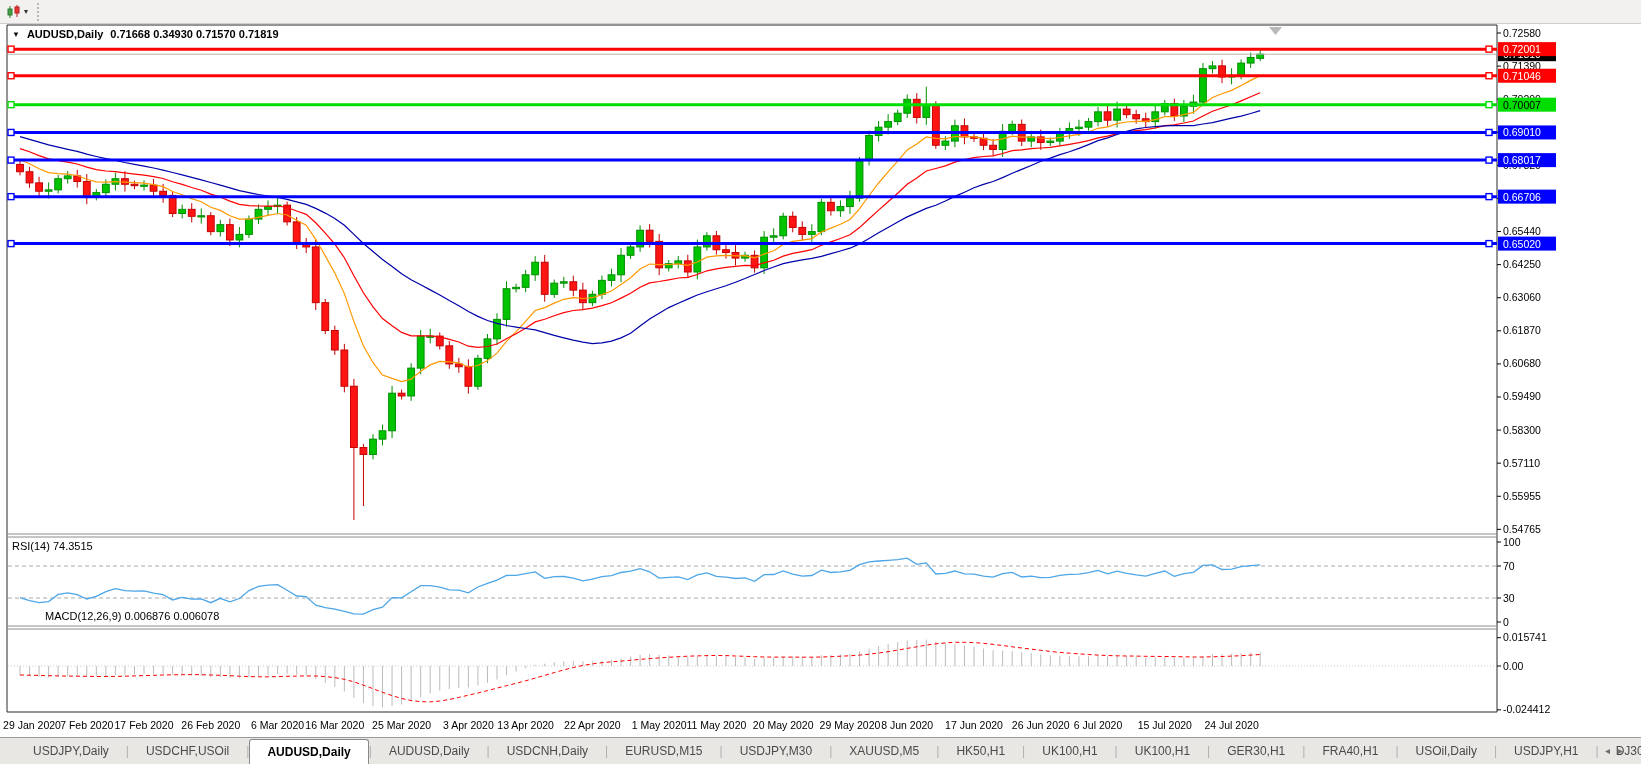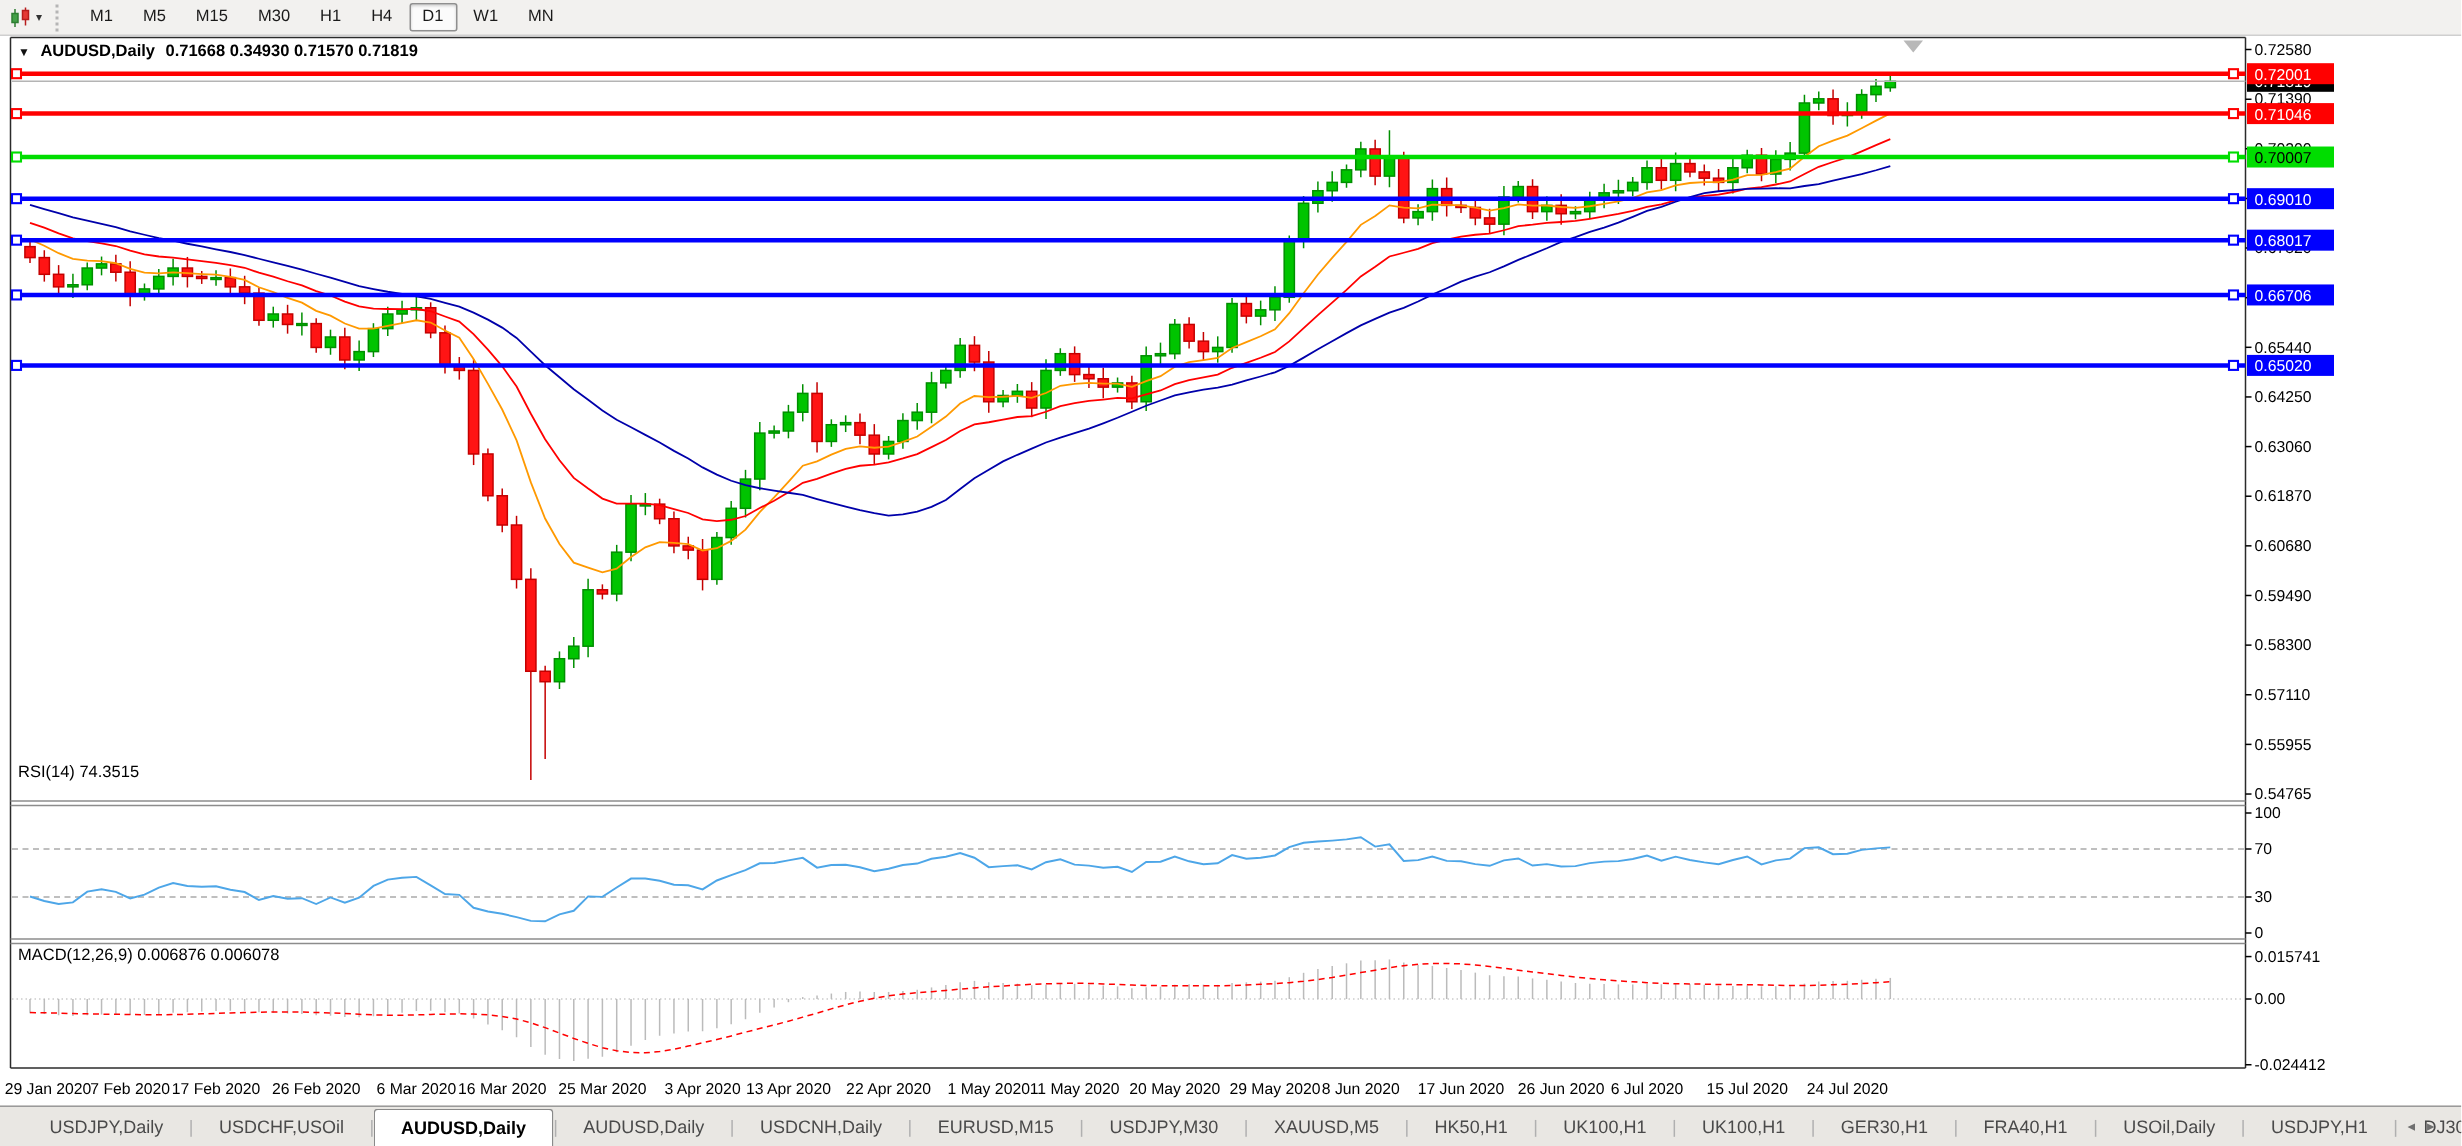--- a/index.html
+++ b/index.html
@@ -15,22 +15,22 @@
   .tf-btn{padding:3px 8px;margin:0 1px;font-size:11px;color:#1a1a1a;border:1px solid transparent;
           border-radius:2px;line-height:1;cursor:default;}
   .tf-btn.active{background:#fbfbfb;border-color:#8f8f8f;box-shadow:inset 0 1px 2px rgba(0,0,0,.18);}
   
   .chart-region{position:absolute;left:0;top:24px;width:1641px;height:713px;background:#fff;}
   #chart-svg{position:absolute;left:0;top:0;}
   .chart-title{position:absolute;left:12px;top:4px;font-size:11px;font-weight:700;color:#000;
                display:flex;gap:7px;align-items:center;}
   .chart-title .tri{font-size:8px;color:#111;}
   .ind-label{position:absolute;left:12px;font-size:11px;color:#000;}
-  .ind-label.rsi{top:485px;text-align:center;}
-  .ind-label.macd{top:607px;}
+  .ind-label.rsi{top:516px;text-align:center;}
+  .ind-label.macd{top:586px;margin-left:33px;}
   
   .tabbar{position:absolute;left:0;top:737px;width:1641px;height:27px;background:#e9e7e3;
           border-top:1px solid #9a9a9a;display:flex;align-items:stretch;box-sizing:border-box;padding-left:16px;}
   .tabs-wrap{display:flex;align-items:stretch;}
   .tab{display:flex;align-items:center;padding:0 17px;font-size:12px;color:#4a4a4a;cursor:default;white-space:nowrap;}
   .tab.active{background:#fff;border:1px solid #8a8a8a;border-bottom:none;border-radius:3px 3px 0 0;
               color:#000;font-weight:700;margin-top:1px;}
   .tab-sep{align-self:center;color:#b0b0b0;font-size:12px;}
   .tab-arrows{position:absolute;right:10px;top:7px;color:#6f6f6f;font-size:10px;letter-spacing:8px;}
 </style>
@@ -43,31 +43,20 @@
     <div class="icon-btn">
       <svg width="16" height="16">
         <line x1="4" y1="2" x2="4" y2="14" stroke="#2e7d32" stroke-width="1"></line>
         <rect x="2" y="5" width="4" height="6" fill="#43a047" stroke="#2e7d32"></rect>
         <line x1="11" y1="1" x2="11" y2="13" stroke="#b71c1c" stroke-width="1"></line>
         <rect x="9" y="3" width="4" height="6" fill="#e53935" stroke="#b71c1c"></rect>
       </svg>
       <span class="dd">▾</span>
     </div>
     <div class="grip"></div>
-    <div class="tf-group" id="tf-group">
-        <div class="tf-btn">M1</div>
-        <div class="tf-btn">M5</div>
-        <div class="tf-btn">M15</div>
-        <div class="tf-btn">M30</div>
-        <div class="tf-btn">H1</div>
-        <div class="tf-btn">H4</div>
-        <div class="tf-btn active">D1</div>
-        <div class="tf-btn">W1</div>
-        <div class="tf-btn">MN</div>
-      </div>
   </div>
 
   <div class="chart-region">
     <svg id="chart-svg" width="1641" height="713" viewBox="0 24 1641 713">
         <rect x="0" y="24" width="1641" height="713" fill="#ffffff"></rect>
         <line x1="7" y1="25" x2="1497" y2="25" stroke="#2b2b2b" stroke-width="1"></line>
         <line x1="7" y1="25" x2="7" y2="712" stroke="#2b2b2b" stroke-width="1"></line>
         <line x1="1497" y1="25" x2="1497" y2="712" stroke="#2b2b2b" stroke-width="1"></line>
         <line x1="7" y1="712" x2="1497" y2="712" stroke="#2b2b2b" stroke-width="1"></line>
         <line x1="7" y1="534" x2="1497" y2="534" stroke="#8c8c8c"></line>

